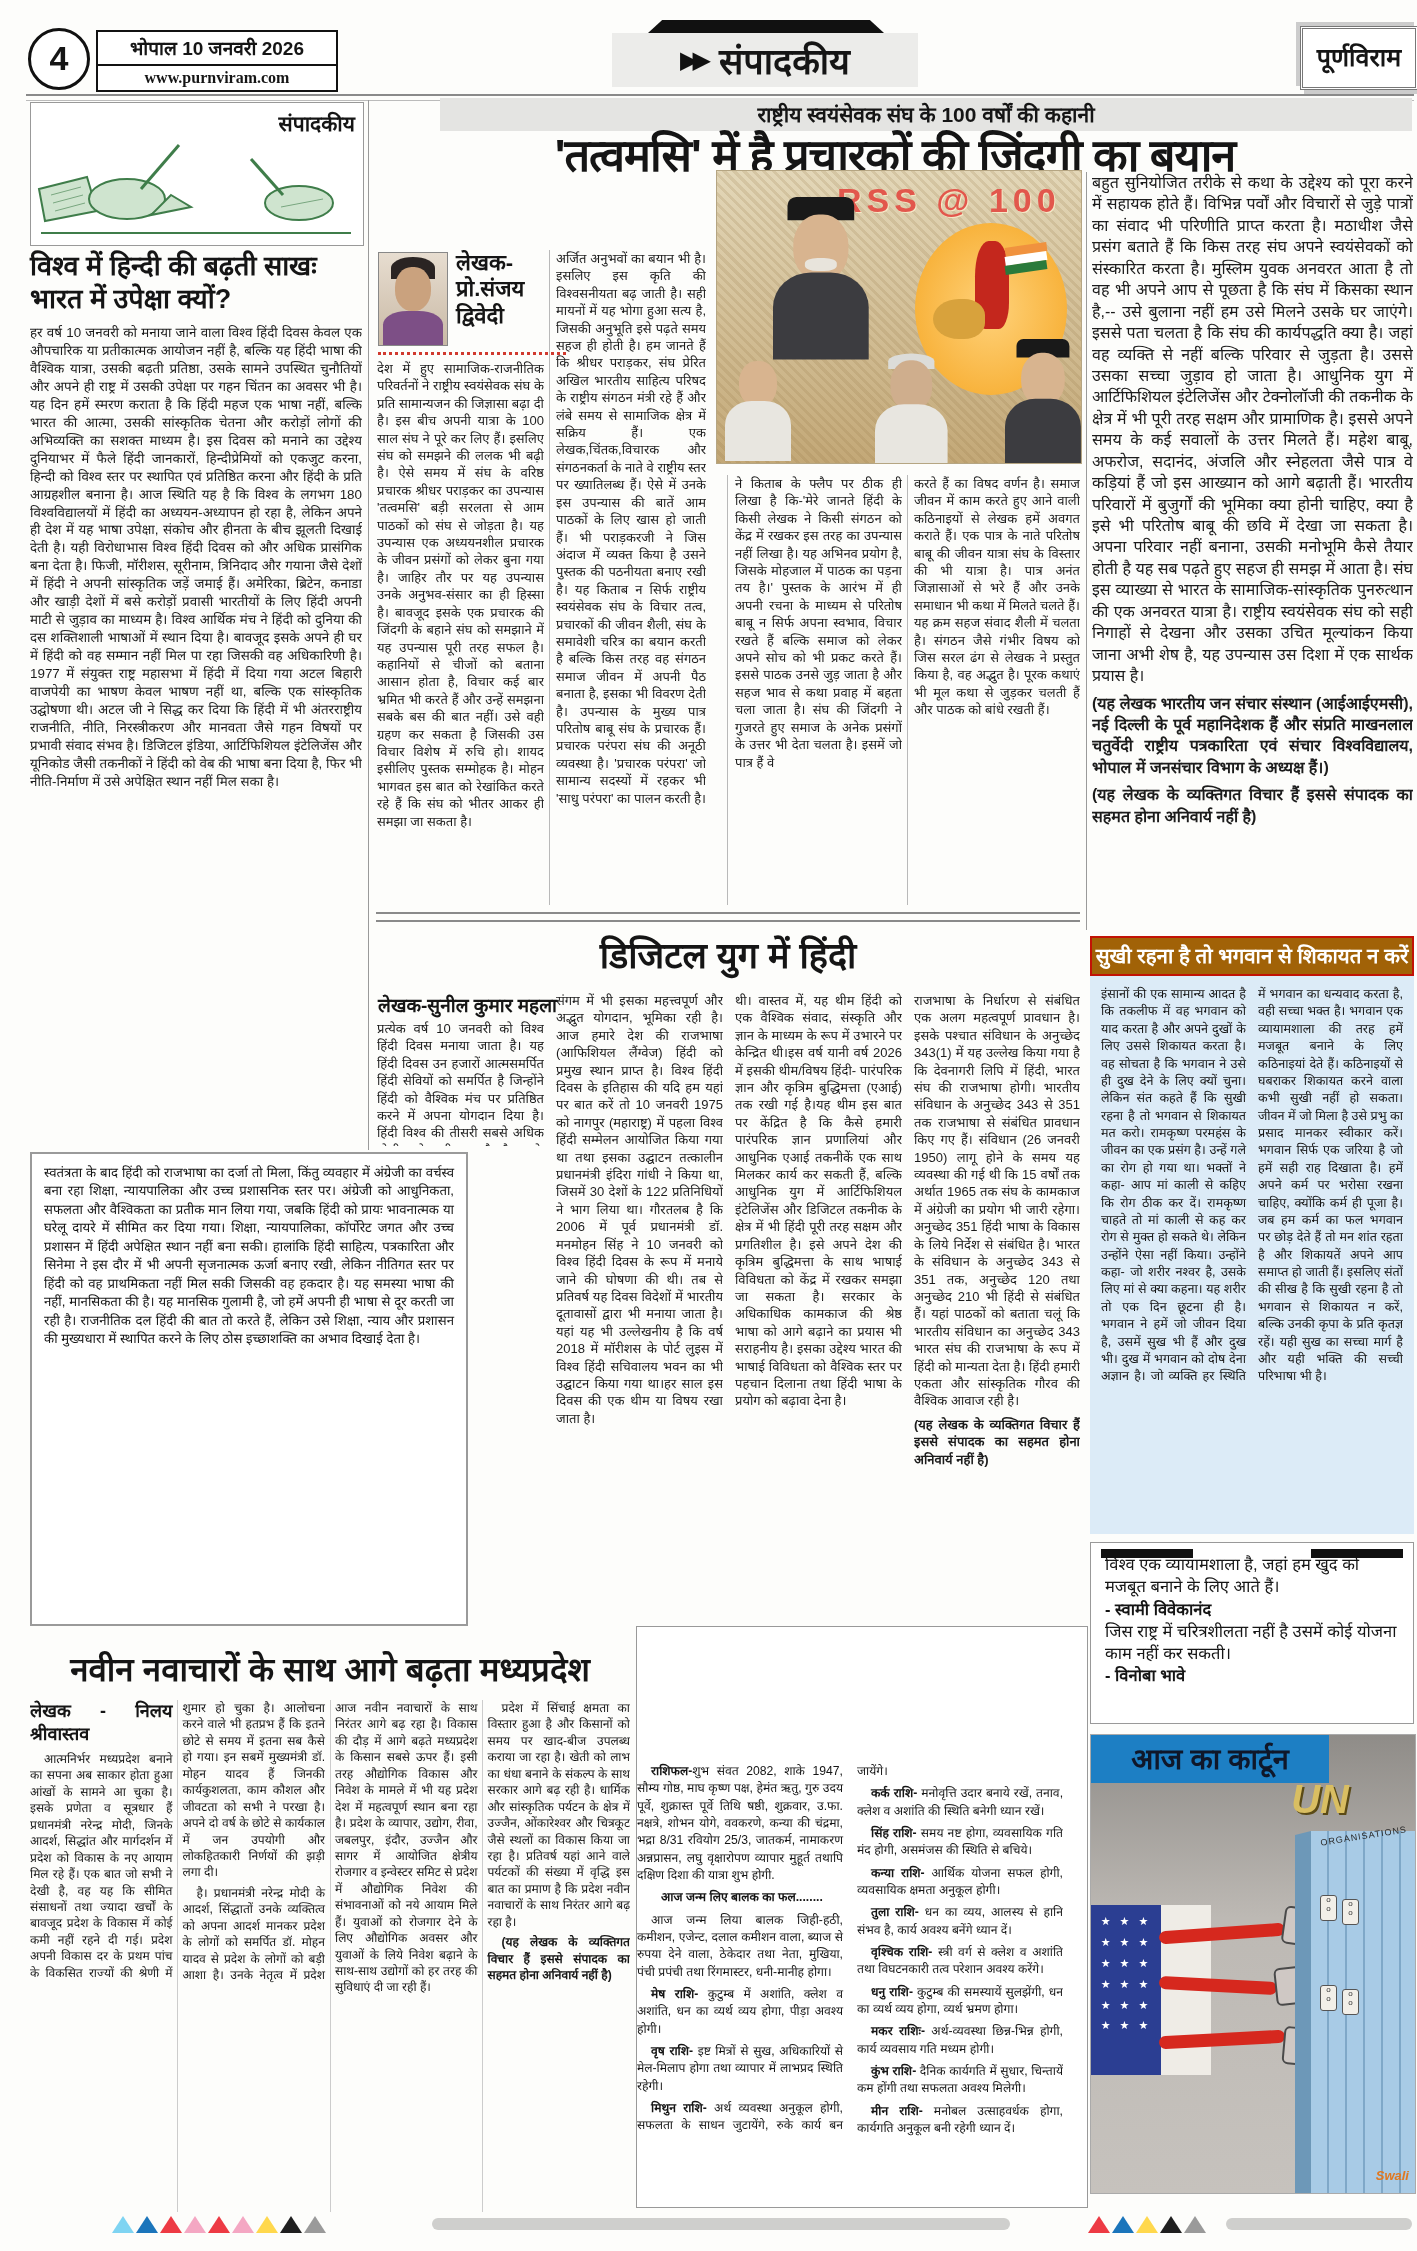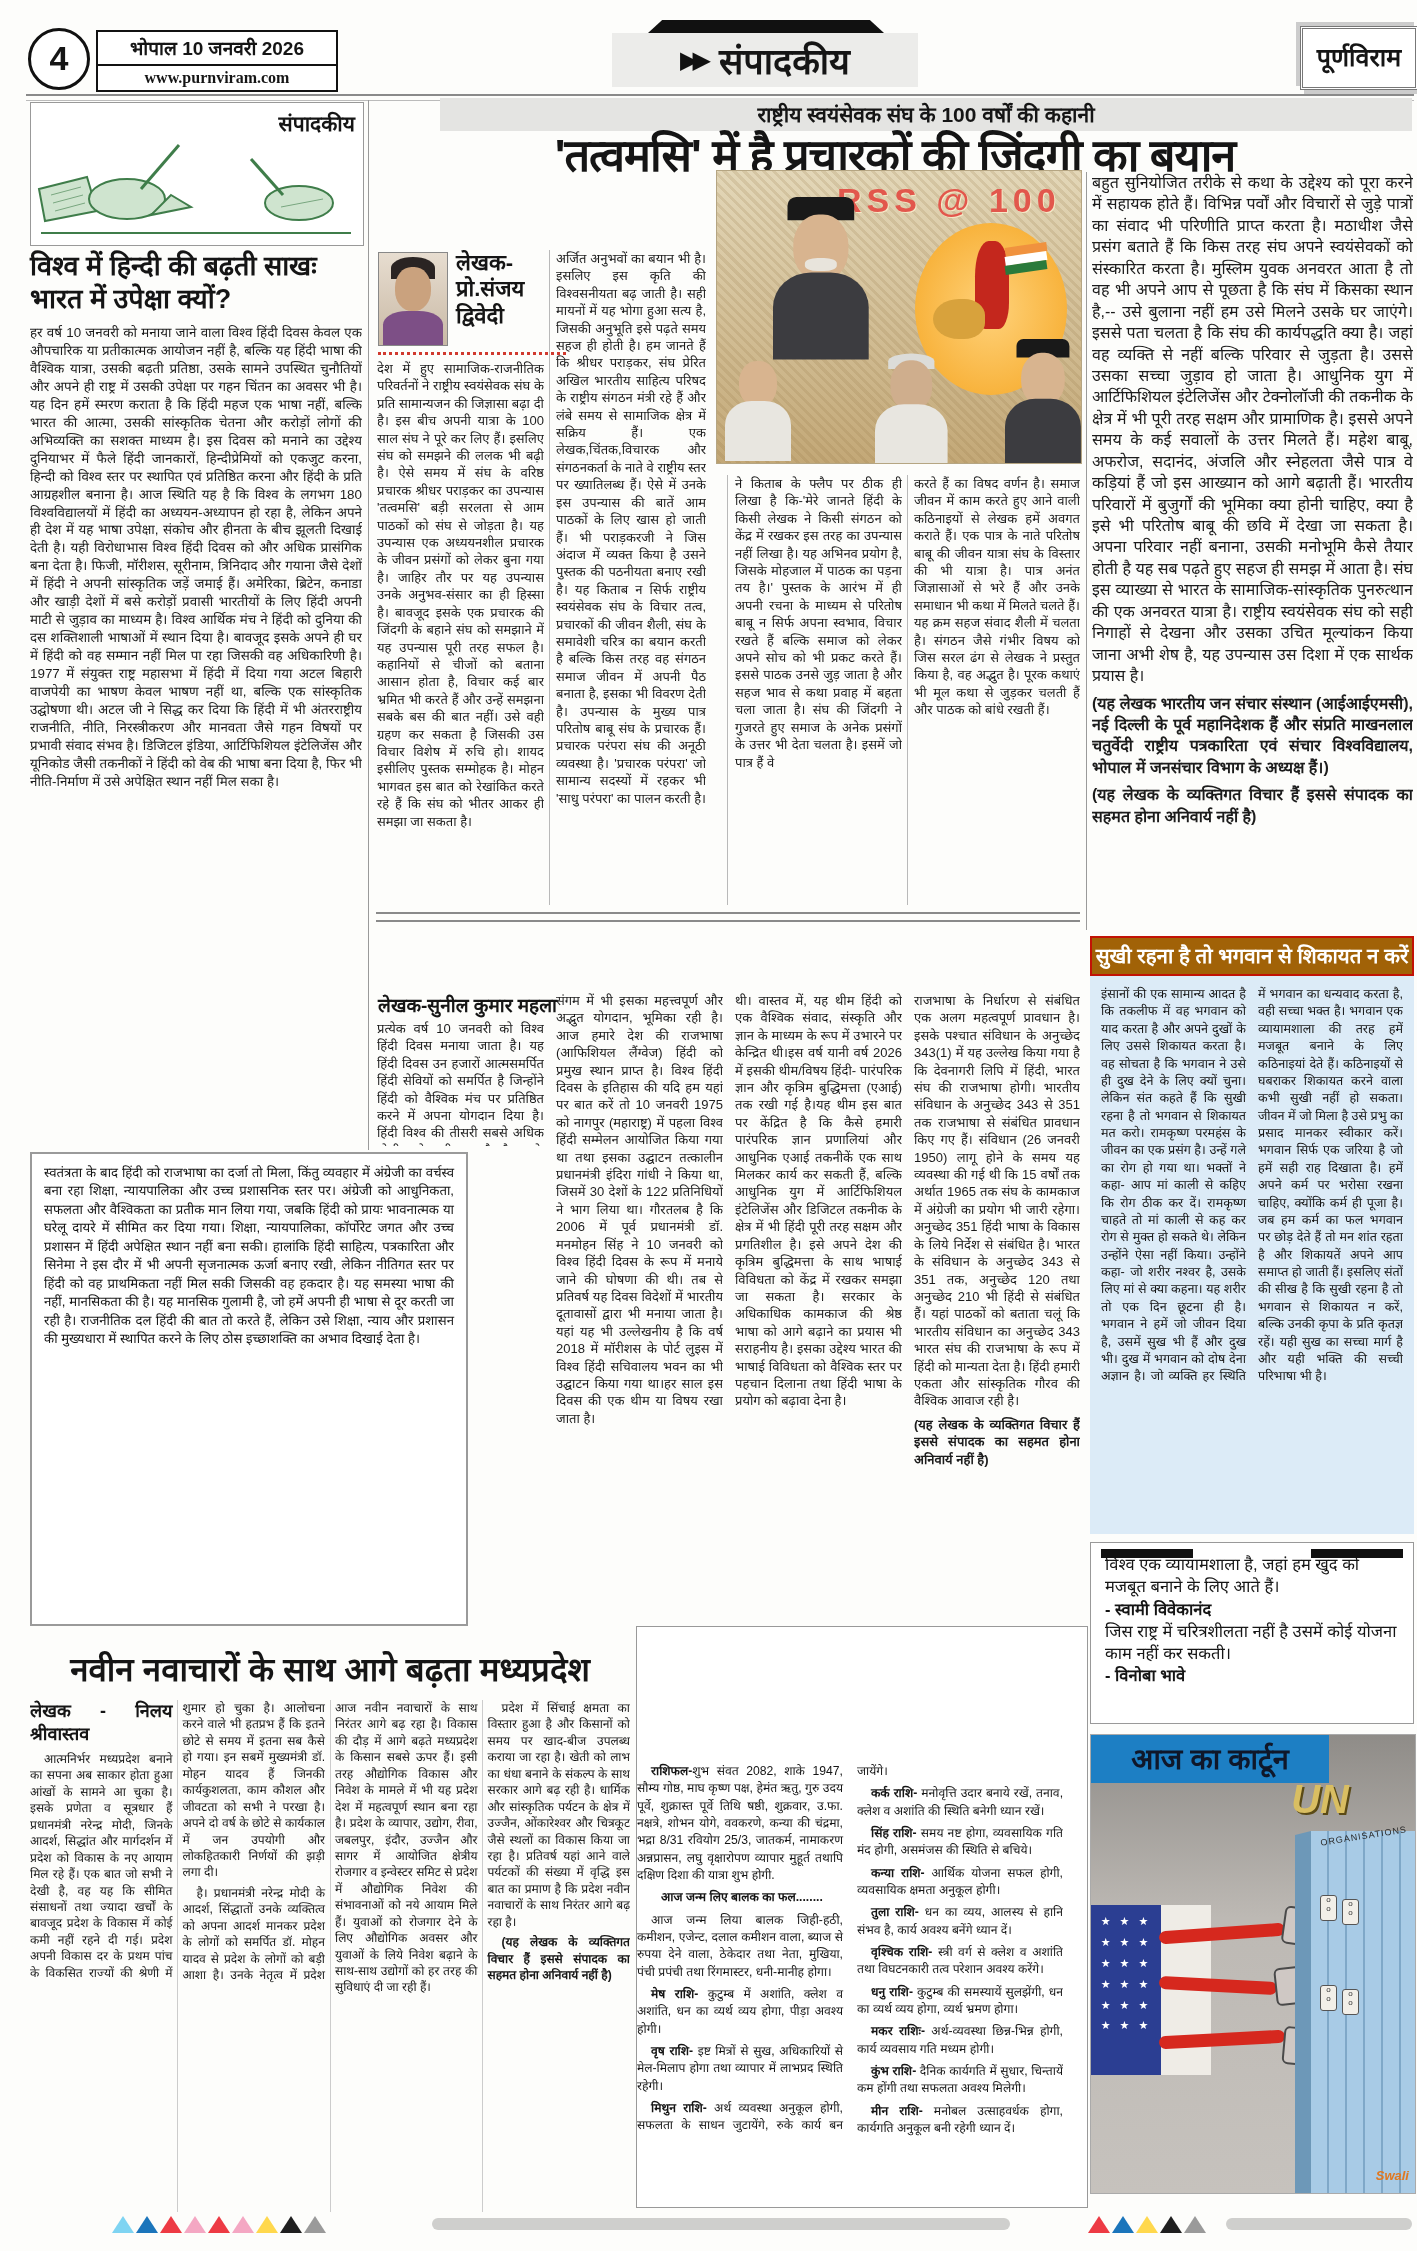--- a/index.html
+++ b/index.html
@@ -213,20 +213,21 @@
   <div class="abs colrule" style="left:727px;top:475px;height:430px;"></div>
   <div class="abs colrule" style="left:907px;top:475px;height:430px;"></div>
 
   <div class="abs rightcol txt">
     <span>बहुत सुनियोजित तरीके से कथा के उद्देश्य को पूरा करने में सहायक होते हैं। विभिन्न पर्वों और विचारों से जुड़े पात्रों का संवाद भी परिणीति प्राप्त करता है। मठाधीश जैसे प्रसंग बताते हैं कि किस तरह संघ अपने स्वयंसेवकों को संस्कारित करता है। मुस्लिम युवक अनवरत आता है तो वह भी अपने आप से पूछता है कि संघ में किसका स्थान है,-- उसे बुलाना नहीं हम उसे मिलने उसके घर जाएंगे। इससे पता चलता है कि संघ की कार्यपद्धति क्या है। जहां वह व्यक्ति से नहीं बल्कि परिवार से जुड़ता है। उससे उसका सच्चा जुड़ाव हो जाता है। आधुनिक युग में आर्टिफिशियल इंटेलिजेंस और टेक्नोलॉजी की तकनीक के क्षेत्र में भी पूरी तरह सक्षम और प्रामाणिक है। इससे अपने समय के कई सवालों के उत्तर मिलते हैं। महेश बाबू, अफरोज, सदानंद, अंजलि और स्नेहलता जैसे पात्र वे कड़ियां हैं जो इस आख्यान को आगे बढ़ाती हैं। भारतीय परिवारों में बुजुर्गों की भूमिका क्या होनी चाहिए, क्या है इसे भी परितोष बाबू की छवि में देखा जा सकता है। अपना परिवार नहीं बनाना, उसकी मनोभूमि कैसे तैयार होती है यह सब पढ़ते हुए सहज ही समझ में आता है। संघ इस व्याख्या से भारत के सामाजिक-सांस्कृतिक पुनरुत्थान की एक अनवरत यात्रा है। राष्ट्रीय स्वयंसेवक संघ को सही निगाहों से देखना और उसका उचित मूल्यांकन किया जाना अभी शेष है, यह उपन्यास उस दिशा में एक सार्थक प्रयास है।</span>
     <div class="note">(यह लेखक भारतीय जन संचार संस्थान (आईआईएमसी), नई दिल्ली के पूर्व महानिदेशक हैं और संप्रति माखनलाल चतुर्वेदी राष्ट्रीय पत्रकारिता एवं संचार विश्वविद्यालय, भोपाल में जनसंचार विभाग के अध्यक्ष हैं।)</div>
     <div class="note">(यह लेखक के व्यक्तिगत विचार हैं इससे संपादक का सहमत होना अनिवार्य नहीं है)</div>
   </div>
 
   <div class="abs ddiv"></div>
+  <div class="abs dheadline">डिजिटल युग में हिंदी</div>
   <div class="abs dauthor">लेखक-सुनील कुमार महला</div>
   <div class="abs txt" style="left:377px;top:1020px;width:167px;height:126px;">प्रत्येक वर्ष 10 जनवरी को विश्व हिंदी दिवस मनाया जाता है। यह हिंदी दिवस उन हजारों आत्मसमर्पित हिंदी सेवियों को समर्पित है जिन्होंने हिंदी को वैश्विक मंच पर प्रतिष्ठित करने में अपना योगदान दिया है। हिंदी विश्व की तीसरी सबसे अधिक बोली जाने वाली भाषा है और इसके प्रचार-प्रसार को बढ़ावा देना ही इस दिवस का उद्देश्य है।</div>
   <div class="abs txt" style="left:556px;top:992px;width:167px;height:632px;">संगम में भी इसका महत्त्वपूर्ण और अद्भुत योगदान, भूमिका रही है। आज हमारे देश की राजभाषा (आफिशियल लैंग्वेज) हिंदी को प्रमुख स्थान प्राप्त है। विश्व हिंदी दिवस के इतिहास की यदि हम यहां पर बात करें तो 10 जनवरी 1975 को नागपुर (महाराष्ट्र) में पहला विश्व हिंदी सम्मेलन आयोजित किया गया था तथा इसका उद्घाटन तत्कालीन प्रधानमंत्री इंदिरा गांधी ने किया था, जिसमें 30 देशों के 122 प्रतिनिधियों ने भाग लिया था। गौरतलब है कि 2006 में पूर्व प्रधानमंत्री डॉ. मनमोहन सिंह ने 10 जनवरी को विश्व हिंदी दिवस के रूप में मनाये जाने की घोषणा की थी। तब से प्रतिवर्ष यह दिवस विदेशों में भारतीय दूतावासों द्वारा भी मनाया जाता है। यहां यह भी उल्लेखनीय है कि वर्ष 2018 में मॉरीशस के पोर्ट लुइस में विश्व हिंदी सचिवालय भवन का भी उद्घाटन किया गया था।हर साल इस दिवस की एक थीम या विषय रखा जाता है।</div>
   <div class="abs txt" style="left:735px;top:992px;width:167px;height:632px;">थी। वास्तव में, यह थीम हिंदी को एक वैश्विक संवाद, संस्कृति और ज्ञान के माध्यम के रूप में उभारने पर केन्द्रित थी।इस वर्ष यानी वर्ष 2026 में इसकी थीम/विषय हिंदी- पारंपरिक ज्ञान और कृत्रिम बुद्धिमत्ता (एआई) तक रखी गई है।यह थीम इस बात पर केंद्रित है कि कैसे हमारी पारंपरिक ज्ञान प्रणालियां और आधुनिक एआई तकनीकें एक साथ मिलकर कार्य कर सकती हैं, बल्कि आधुनिक युग में आर्टिफिशियल इंटेलिजेंस और डिजिटल तकनीक के क्षेत्र में भी हिंदी पूरी तरह सक्षम और प्रगतिशील है। इसे अपने देश की कृत्रिम बुद्धिमत्ता के साथ भाषाई विविधता को केंद्र में रखकर समझा जा सकता है। सरकार के अधिकाधिक कामकाज की श्रेष्ठ भाषा को आगे बढ़ाने का प्रयास भी सराहनीय है। इसका उद्देश्य भारत की भाषाई विविधता को वैश्विक स्तर पर पहचान दिलाना तथा हिंदी भाषा के प्रयोग को बढ़ावा देना है।</div>
   <div class="abs txt" style="left:914px;top:992px;width:166px;height:632px;">
     <span>राजभाषा के निर्धारण से संबंधित एक अलग महत्वपूर्ण प्रावधान है। इसके पश्चात संविधान के अनुच्छेद 343(1) में यह उल्लेख किया गया है कि देवनागरी लिपि में हिंदी, भारत संघ की राजभाषा होगी। भारतीय संविधान के अनुच्छेद 343 से 351 तक राजभाषा से संबंधित प्रावधान किए गए हैं। संविधान (26 जनवरी 1950) लागू होने के समय यह व्यवस्था की गई थी कि 15 वर्षों तक अर्थात 1965 तक संघ के कामकाज में अंग्रेजी का प्रयोग भी जारी रहेगा। अनुच्छेद 351 हिंदी भाषा के विकास के लिये निर्देश से संबंधित है। भारत के संविधान के अनुच्छेद 343 से 351 तक, अनुच्छेद 120 तथा अनुच्छेद 210 भी हिंदी से संबंधित हैं। यहां पाठकों को बताता चलूं कि भारतीय संविधान का अनुच्छेद 343 भारत संघ की राजभाषा के रूप में हिंदी को मान्यता देता है। हिंदी हमारी एकता और सांस्कृतिक गौरव की वैश्विक आवाज रही है।</span>
     <div class="note">(यह लेखक के व्यक्तिगत विचार हैं इससे संपादक का सहमत होना अनिवार्य नहीं है)</div>
   </div>
 
   <div class="abs redband">सुखी रहना है तो भगवान से शिकायत न करें</div>

